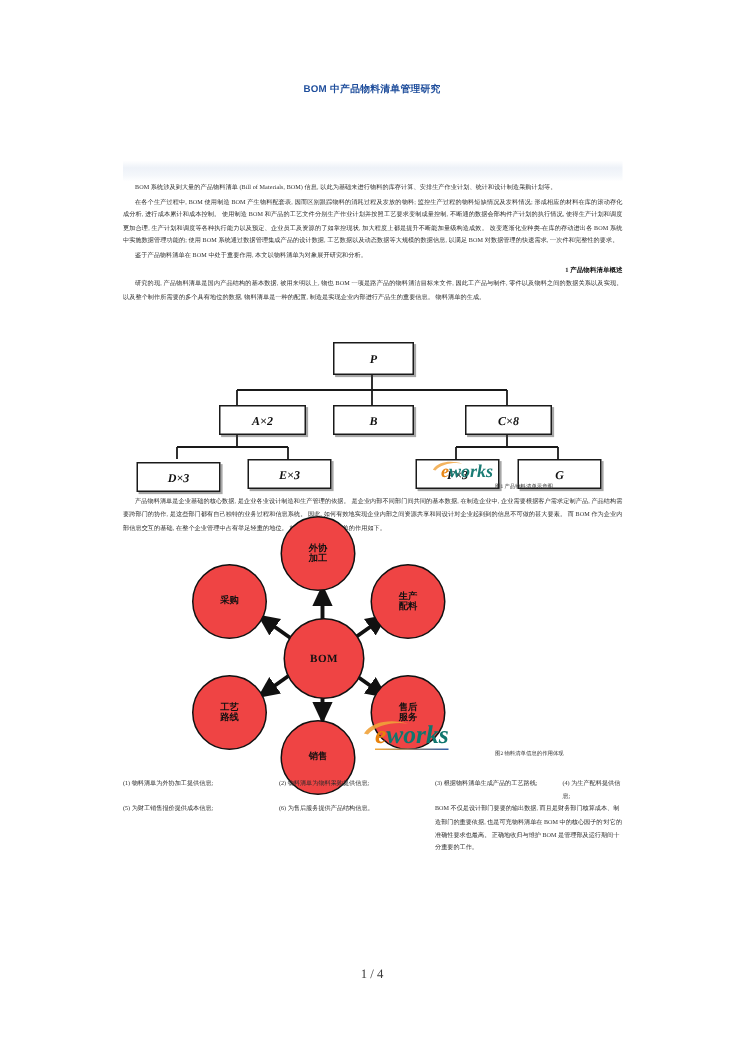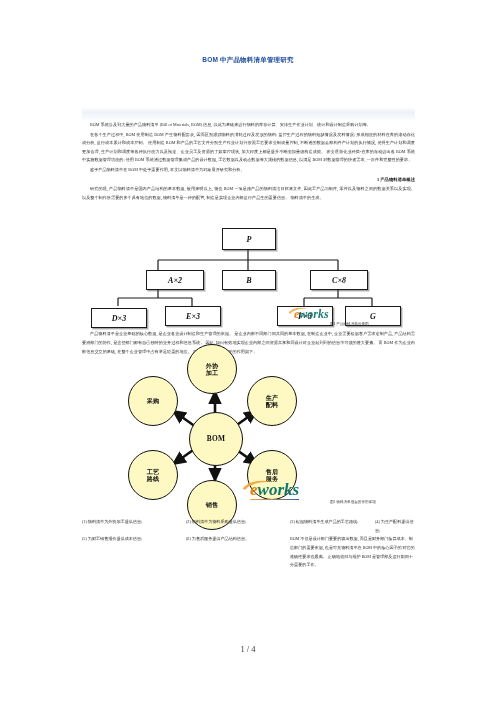--- a/index.html
+++ b/index.html
@@ -139,21 +139,21 @@
   
   .fig2-wrap {
     position: relative;
     height: 152px;
     margin-top: 4px;
   }
   .circ {
     position: absolute;
     border-radius: 50%;
     border: 1.6px solid #111;
-    background: #fef9c3;
+    background: #ef4444;
     display: flex;
     flex-direction: column;
     align-items: center;
     justify-content: center;
     font-family: "Liberation Sans","DejaVu Sans",sans-serif;
     font-weight: bold;
     font-size: 6.2px;
     line-height: 7.4px;
     color: #111;
     text-align: center;

